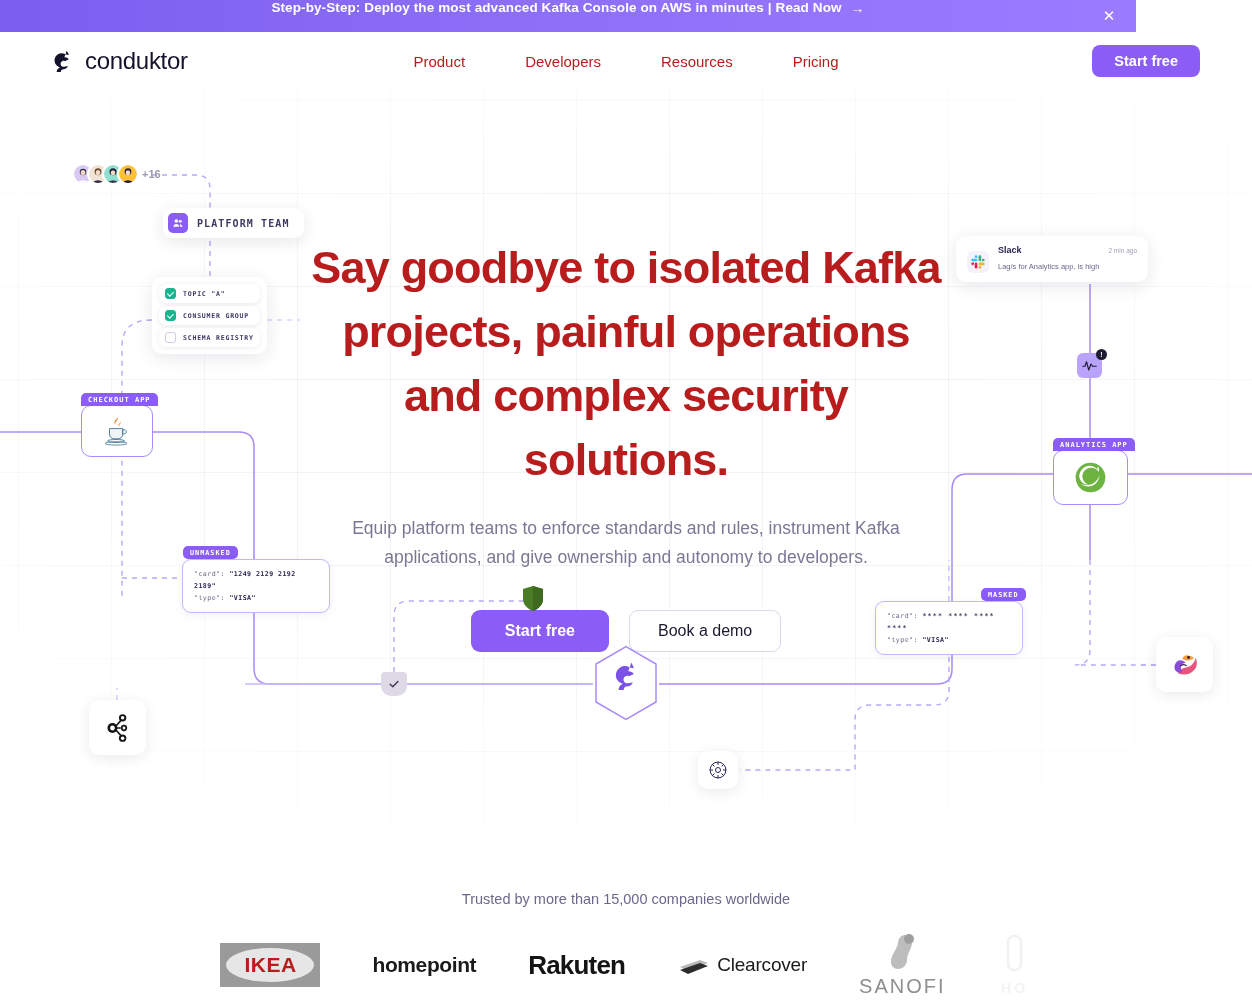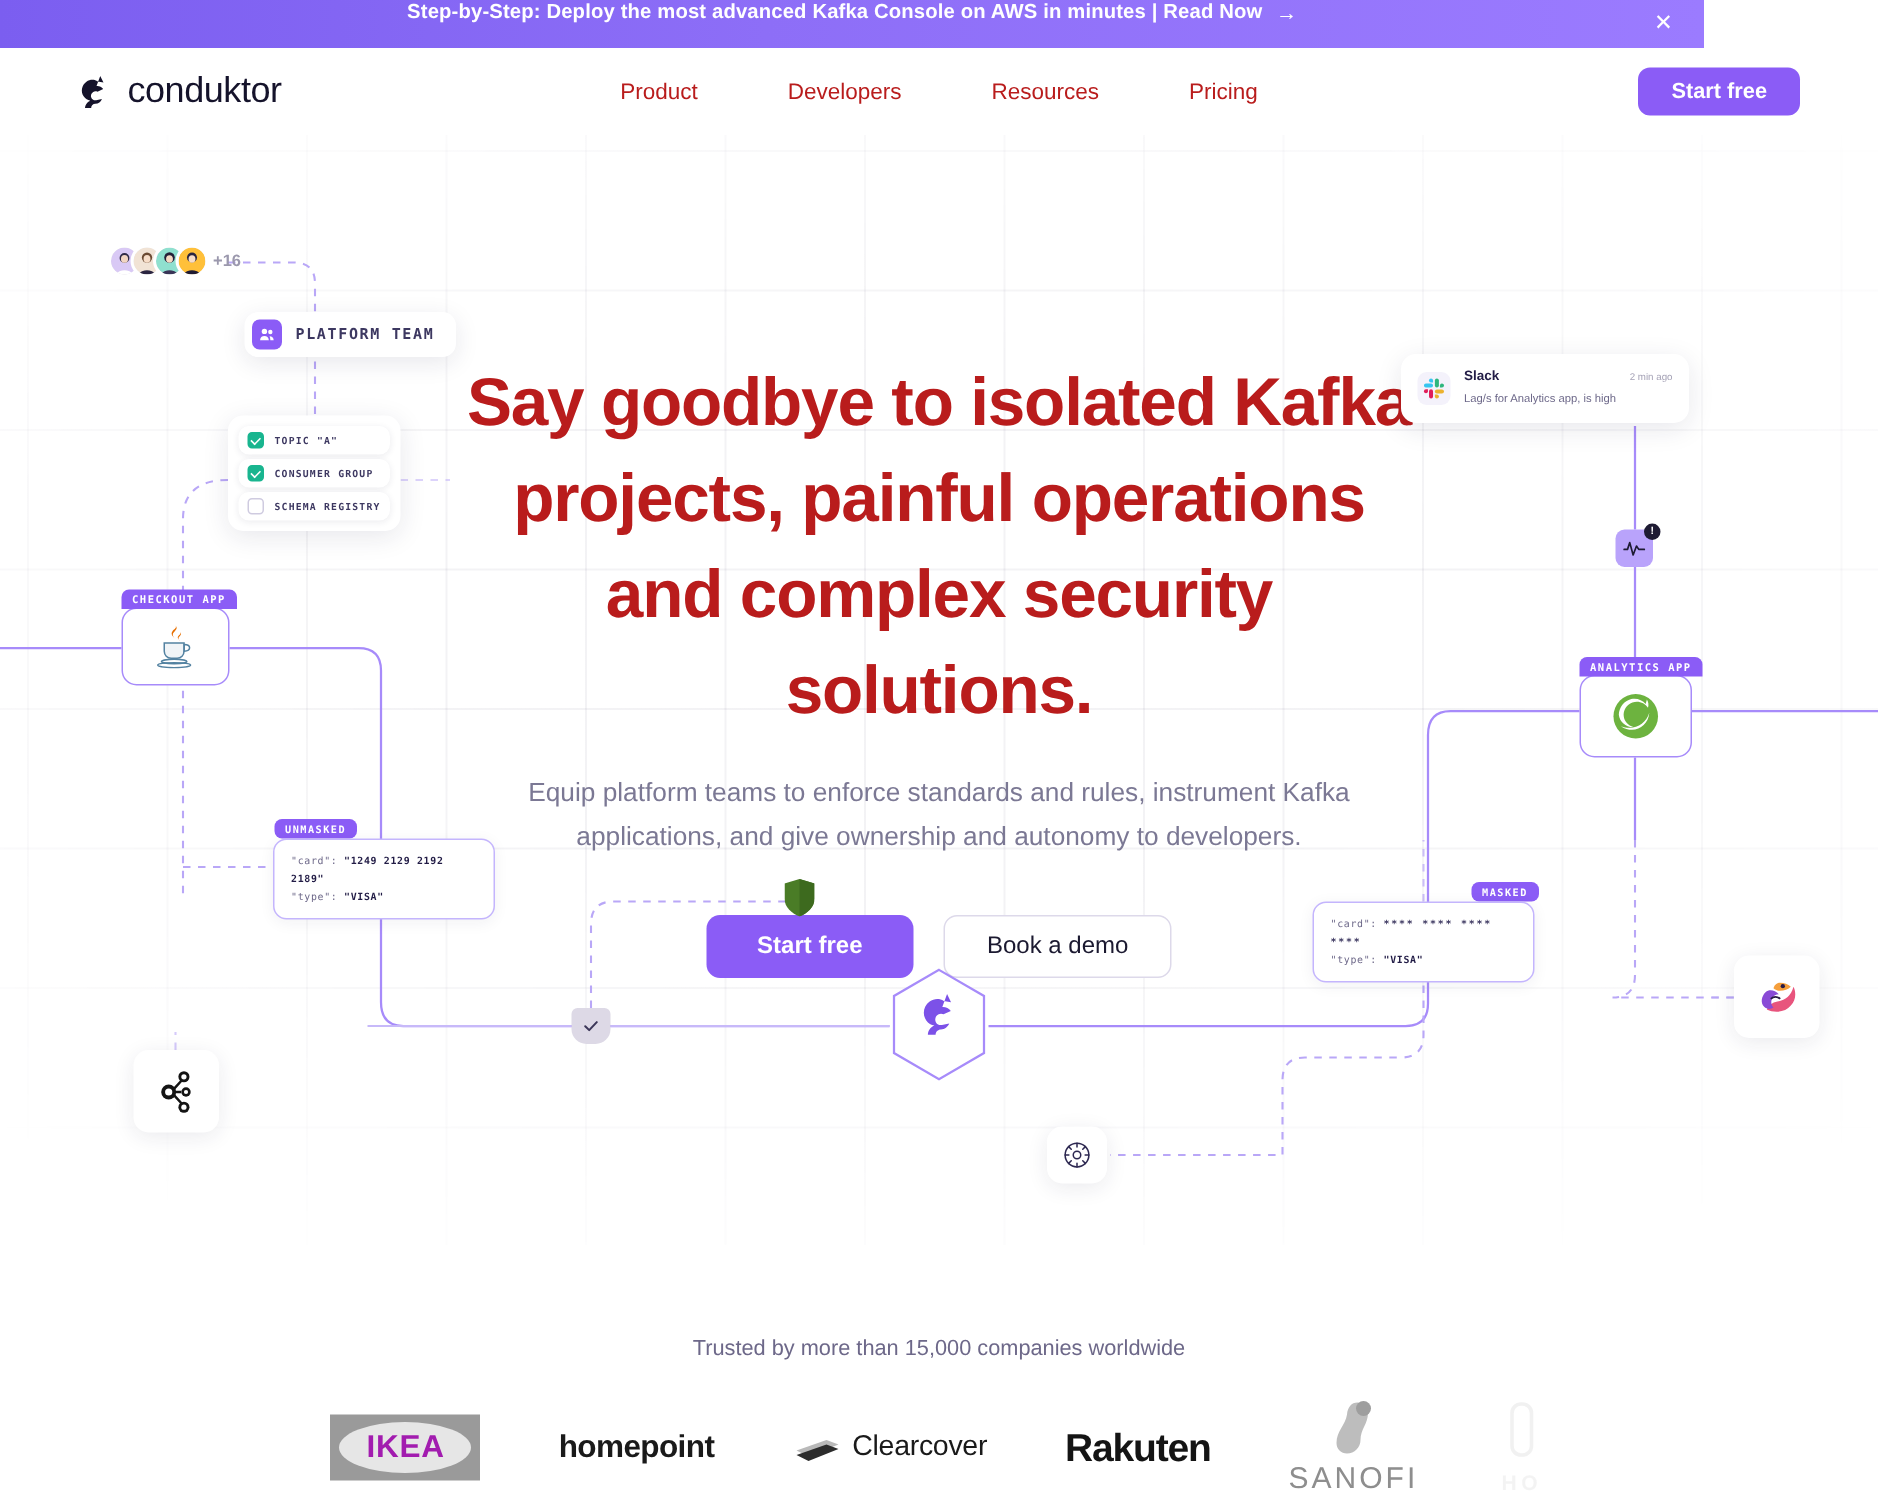--- a/index.html
+++ b/index.html
@@ -180,23 +180,23 @@
   .unmasked-card { top:559px; left:182px; width:148px; }
   .unmasked-tag { top:546px; left:183px; }
   .masked-card { top:601px; left:875px; width:148px; }
   .masked-tag { top:588px; left:981px; }
   .json-key { color:#6d6889; }
   .json-val { color:#221c46; font-weight:700; }
   .json-stars { color:#3d3861; letter-spacing:1.2px; font-weight:700; }
 
   
   .slack-card {
-    top:236px; left:934px; width:192px;
+    top:236px; left:956px; width:192px;
     background:#fff; border-radius:10px; padding:9px 11px;
-    display:flex; gap:9px; align-items:center;
+    display:flex; gap:9px; align-items:flex-end;
     box-shadow:0 4px 18px rgba(34,28,70,.10);
   }
   .slack-ico {
     width:22px; height:22px; border-radius:6px; background:#f4f2fb;
     display:flex; align-items:center; justify-content:center; flex:0 0 22px;
   }
   .slack-body { flex:1; min-width:0; }
   .slack-head { display:flex; justify-content:space-between; align-items:baseline; }
   .slack-title { font-size:9px; font-weight:700; color:#221c46; }
   .slack-time { font-size:6.5px; color:#a5a2b6; }
@@ -244,21 +244,21 @@
   .logo-cell { display:flex; align-items:center; justify-content:center; height:68px; }
 
   .ikea-box {
     width:100px; height:44px; background:#9a9a9a;
     display:flex; align-items:center; justify-content:center;
   }
   .ikea-oval {
     width:88px; height:34px; background:#e6e6e6; border-radius:50%;
     display:flex; align-items:center; justify-content:center;
   }
-  .ikea-txt { font-size:21px; font-weight:700; color:#a21caf; letter-spacing:.5px; font-family:"Liberation Sans", sans-serif; }
+  .ikea-txt { font-size:21px; font-weight:700; color:#b91c1c; letter-spacing:.5px; font-family:"Liberation Sans", sans-serif; }
   .homepoint-txt { font-size:21px; font-weight:700; color:#1a1a1a; letter-spacing:-.4px; }
   .clearcover-txt { font-size:19px; font-weight:400; color:#1a1a1a; letter-spacing:-.2px; margin-left:6px; }
   .rakuten-txt { font-size:26px; font-weight:700; color:#141414; letter-spacing:-.8px; }
   .sanofi-txt { font-size:20px; font-weight:400; color:#8e8e8e; letter-spacing:2px; }
   .honda-txt { font-size:14px; font-weight:700; color:#ebebeb; letter-spacing:3px; }
 </style>
 </head>
 <body>
 
 <div class="page">
@@ -546,28 +546,28 @@
       <div class="ikea-box">
           <div class="ikea-oval">
         <span class="ikea-txt">IKEA</span>
       </div>
         </div>
     </div>
     <div class="logo-cell">
       <span class="homepoint-txt">homepoint</span>
     </div>
     <div class="logo-cell">
+      <span class="rakuten-txt">Rakuten</span>
+    </div>
+    <div class="logo-cell">
       <svg width="34" height="22" viewBox="0 0 34 22">
         <path d="M3 13 L23 6 L31 9 L11 17 Z" fill="#b9b9b9"></path>
         <path d="M3 16 L23 9 L31 12 L11 20 Z" fill="#2c2c2c"></path>
       </svg>
       <span class="clearcover-txt">Clearcover</span>
-    </div>
-    <div class="logo-cell">
-      <span class="rakuten-txt">Rakuten</span>
     </div>
     <div class="logo-cell" style="flex-direction:column;gap:2px;">
       <svg width="46" height="40" viewBox="0 0 46 40">
         <path d="M26 2c4 0 7 3 7 7 0 7-5 11-5 18 0 5-4 9-9 9-4 0-7-3-7-7 0-8 6-12 7-19 .5-5 3-8 7-8z" fill="#bdbdbd"></path>
         <circle cx="30" cy="6" r="5" fill="#9e9e9e"></circle>
       </svg>
       <span class="sanofi-txt">SANOFI</span>
     </div>
     <div class="logo-cell" style="flex-direction:column;gap:4px;opacity:.55;">
       <svg width="34" height="42" viewBox="0 0 34 42">

